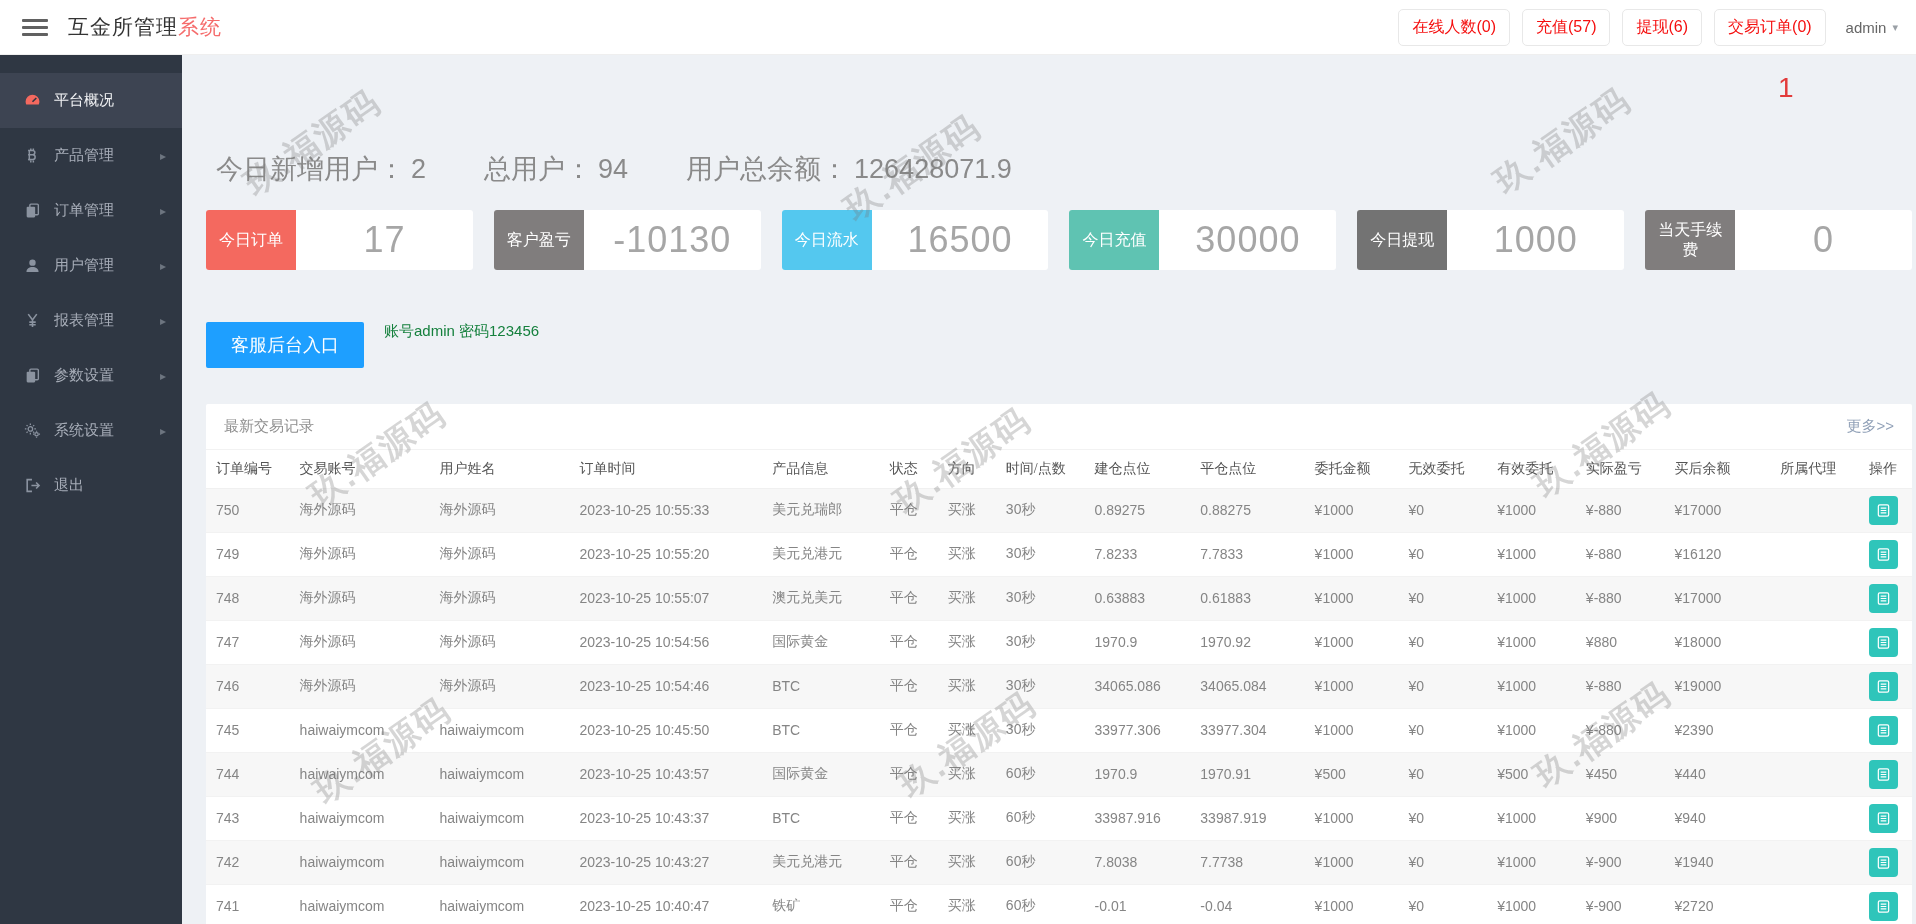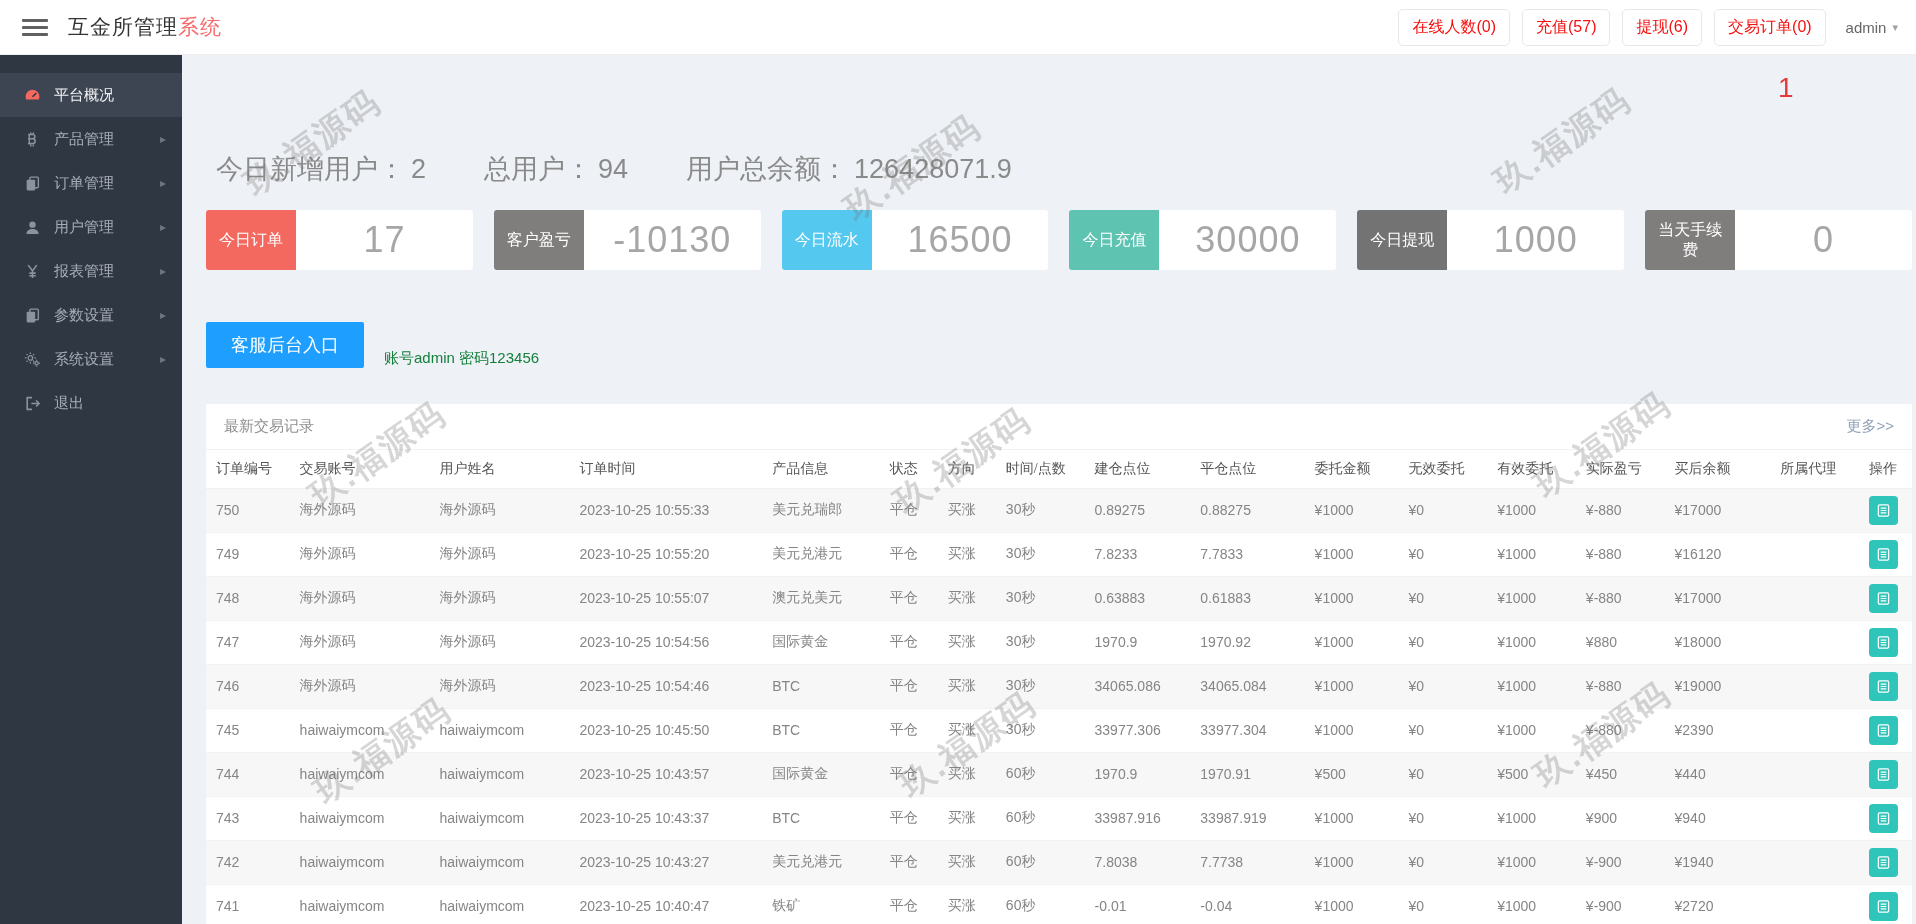--- a/index.html
+++ b/index.html
@@ -16,21 +16,21 @@
   .hdr-right { margin-left:auto; display:flex; align-items:center; margin-right:18px; }
   .hdr-btn { border:1px solid #e8e8e8; border-radius:5px; background:#fff; color:#f50f0f;
     font-size:16px; padding:7px 13px; margin-left:12px; cursor:pointer; white-space:nowrap;
     font-family:inherit; }
   .admin { color:#666; font-size:15px; margin-left:20px; cursor:pointer; display:flex; align-items:center; }
   .admin .caret { color:#9aa0a6; font-size:11px; margin-left:6px; }
 
   
   .sidebar { position:absolute; top:55px; left:0; width:182px; height:869px; background:#2f3743; z-index:20; }
   .side-nav { padding-top:18px; }
-  .side-item { height:44px; display:flex; align-items:center; padding-left:22px; cursor:pointer;
+  .side-item { height:55px; display:flex; align-items:center; padding-left:22px; cursor:pointer;
     color:#a7adb8; font-size:15px; position:relative; }
   .side-item .s-icon { width:20px; height:18px; display:inline-flex; align-items:center; justify-content:center; color:#8b93a0; }
   .side-item .s-label { margin-left:12px; }
   .side-item .chev { position:absolute; right:16px; color:#6d7580; font-size:12px; }
   .side-item.active { background:#3d4452; color:#f2f3f5; }
   .side-item.active .s-icon { color:#f4695f; }
   svg.sicon { width:17px; height:17px; }
 
   
   .main { position:absolute; top:55px; left:192px; width:1734px; height:768px; padding:0 14px; }
@@ -39,21 +39,21 @@
   .stats-line .stat { margin-right:58px; }
   .stats-line .stat-val { margin-left:6px; }
 
   .cards { display:flex; gap:21px; margin-top:23px; }
   .card { flex:1; height:60px; display:flex; background:#fff; border-radius:3px; overflow:hidden; }
   .card-label { width:90px; color:#fff; font-size:16px; display:flex; align-items:center; justify-content:center;
     text-align:center; line-height:1.25; padding:0 6px; }
   .card-value { flex:1; display:flex; align-items:center; justify-content:center;
     font-size:36px; color:#a6a6a6; font-weight:300; letter-spacing:1px; }
 
-  .service-row { margin-top:52px; display:flex; align-items:flex-end; }
+  .service-row { margin-top:52px; display:flex; align-items:flex-start; }
   .svc-btn { background:#1e9fff; color:#fff; border:none; border-radius:2px; font-size:18px;
     padding:11px 25px; cursor:pointer; font-family:inherit; }
   .svc-note { color:#15803d; font-size:15px; margin-left:20px; }
 
   
   .panel { margin-top:36px; background:#fff; border-radius:2px; }
   .panel-hd { display:flex; align-items:center; padding:13px 18px; border-bottom:1px solid #f2f2f2;text-align:center; }
   .panel-title { color:#8f8f8f; font-size:15px; }
   .more-link { margin-left:auto; color:#90a0b7; font-size:15px; text-decoration:none; cursor:pointer; }
 

